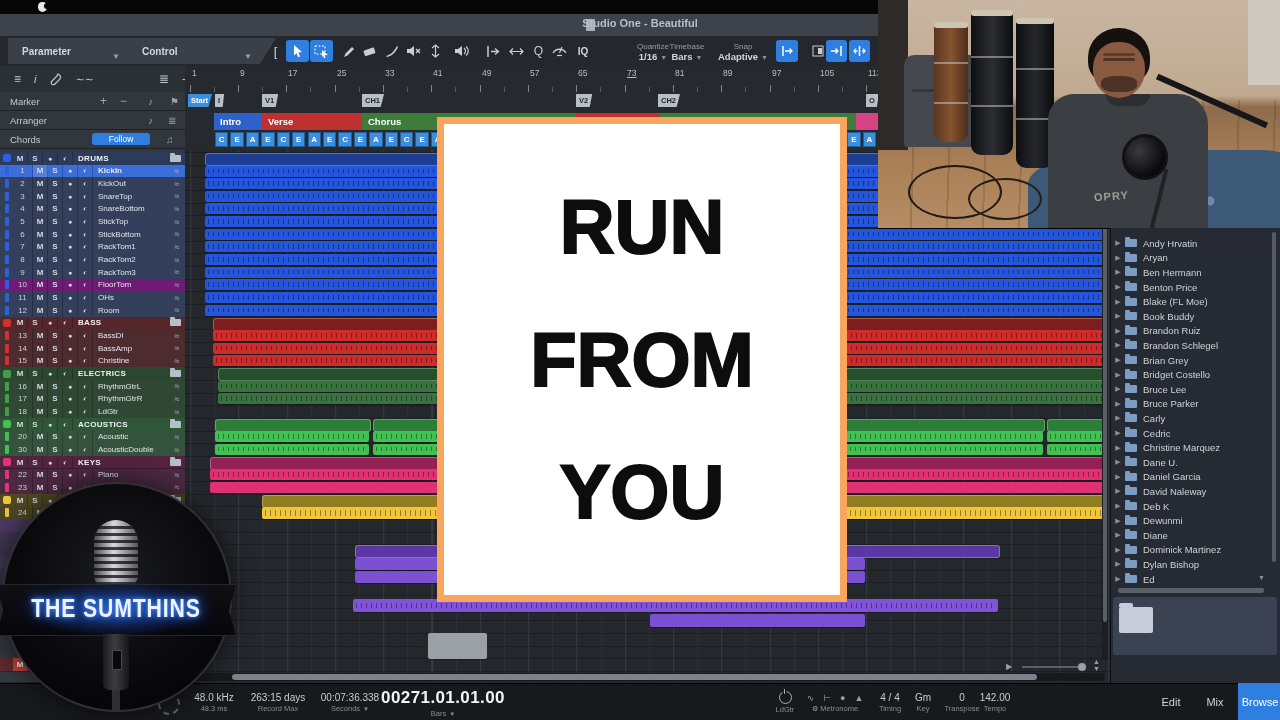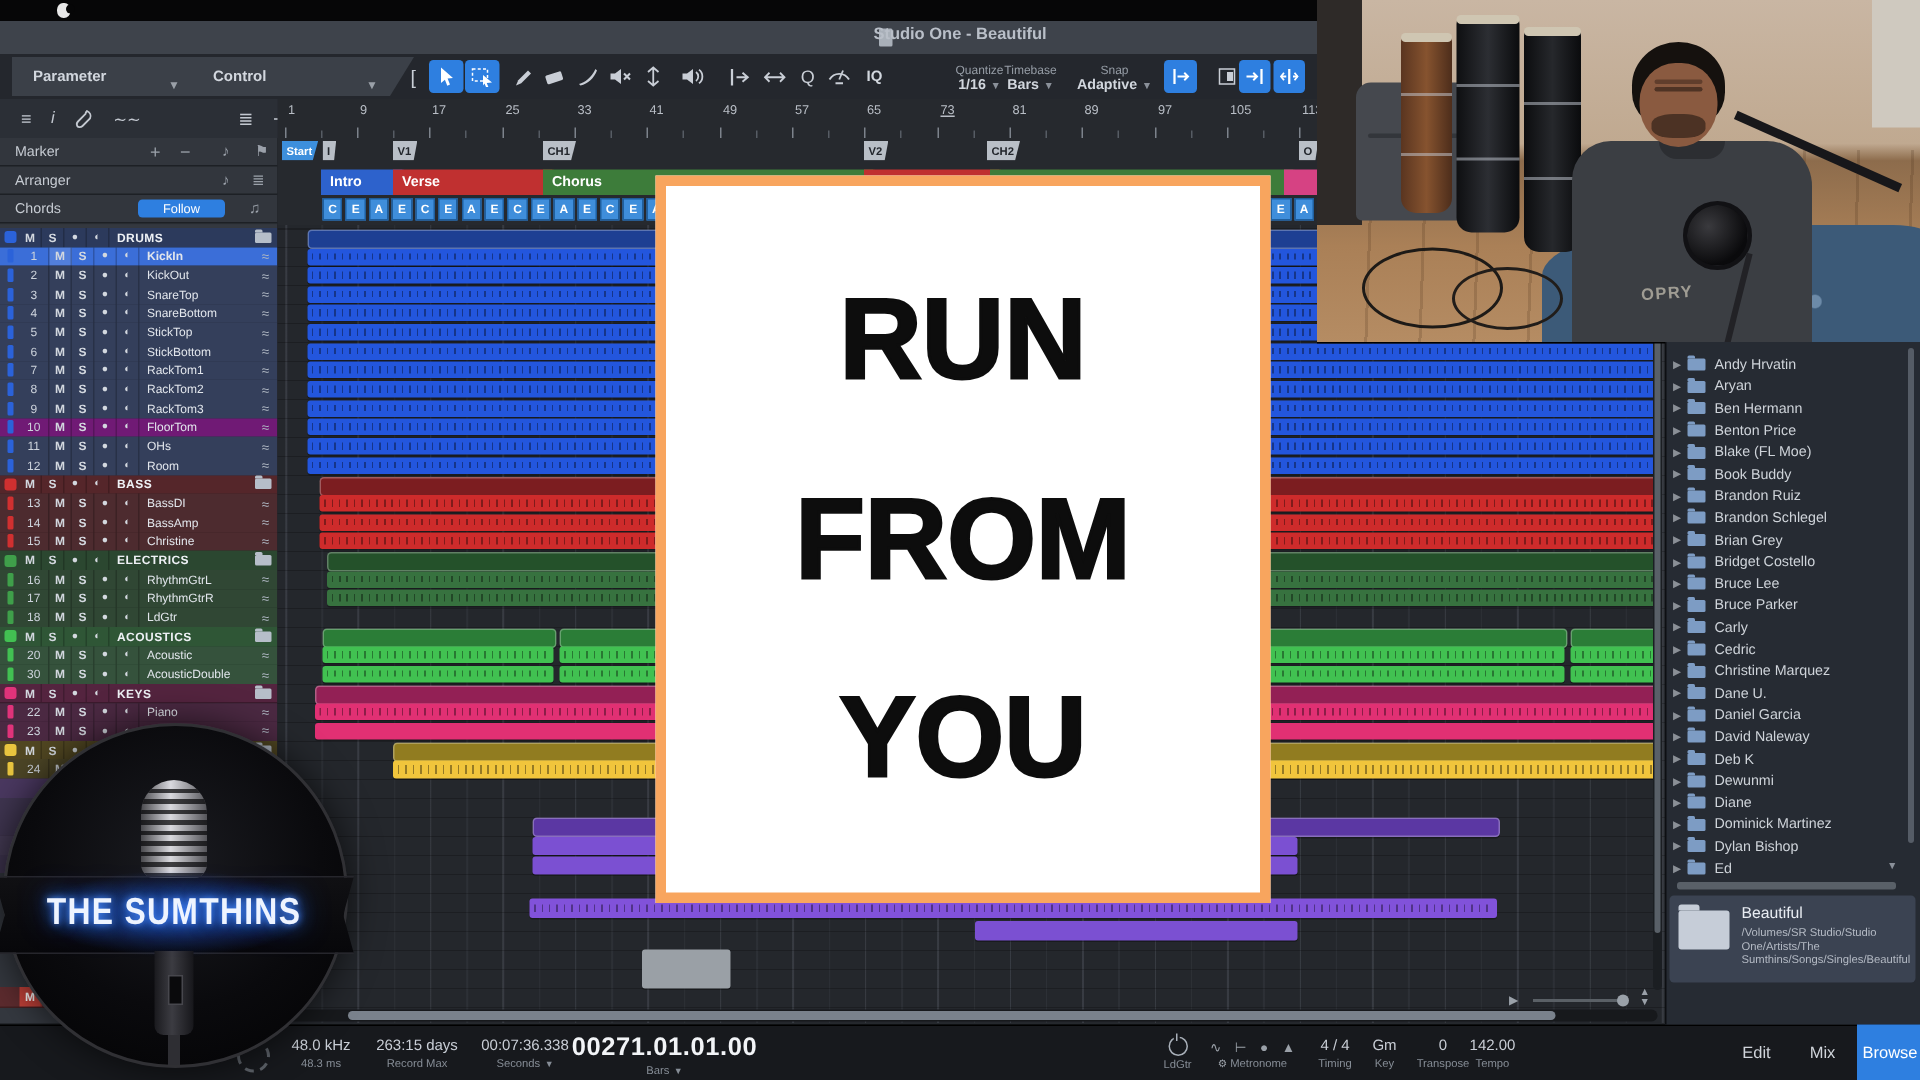--- a/index.html
+++ b/index.html
@@ -1027,24 +1027,20 @@
         <div class="tri">▶</div>
         <span class="fic"></span>
         <div>Ed</div>
       </div>
     </div>
   <div class="abs" id="bvscroll" style="z-index: 7;"></div>
   <div class="abs" id="bvdown" style="z-index: 7;">▼</div>
   <div class="abs" id="bhscroll" style="z-index: 7;"></div>
   <div class="abs" id="binfo" style="z-index: 7;">
     <div class="bigfolder"></div>
-    <div>
-      <div id="binfo-title">Beautiful</div>
-      <div id="binfo-path">/Volumes/SR Studio/Studio One/Artists/The Sumthins/Songs/Singles/Beautiful</div>
-    </div>
   </div>
 
   <div class="abs" id="webcam" style="z-index: 5;">
     <div class="floorlines"></div>
     <div class="abs" id="wc-door"></div>
     <div class="abs" id="wc-shelf"></div>
     <div class="abs" id="wc-couch"></div>
     <div class="abs" id="wc-rug"></div>
     <div class="abs conga" id="wc-conga1">
         <div class="congatop"></div>

